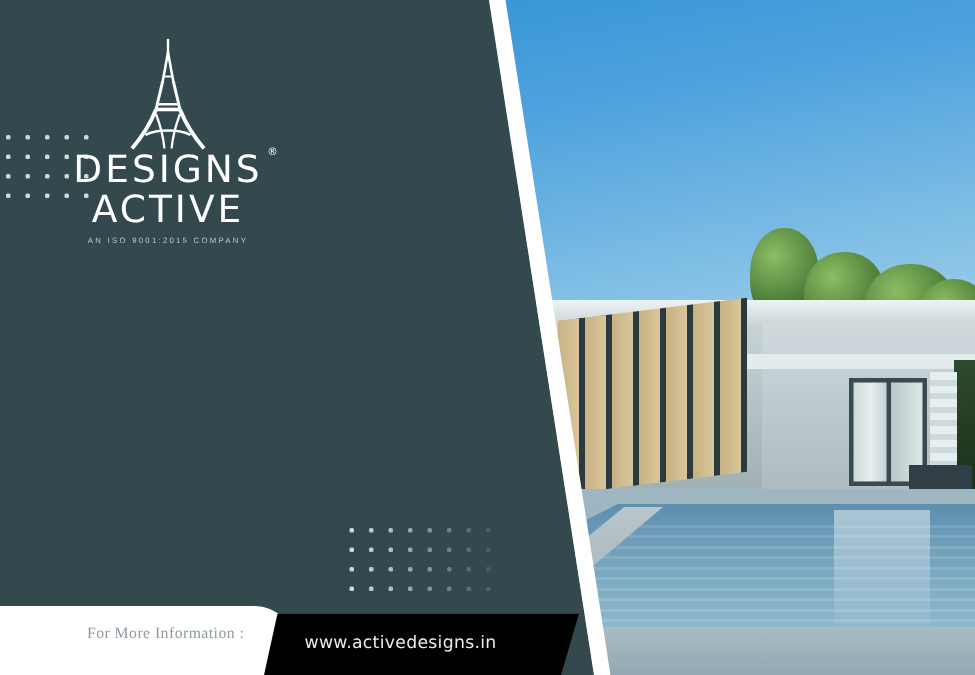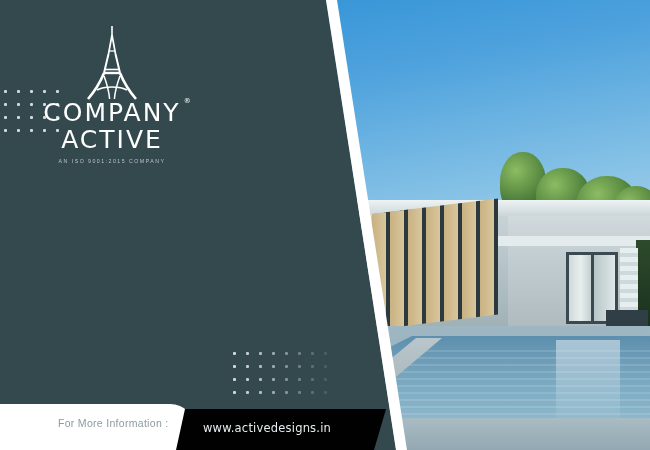--- a/index.html
+++ b/index.html
@@ -298,21 +298,21 @@
     width: 196px; height: 46px;
     background: #ffffff;
     border-top-right-radius: 26px;
   }
   .footer-label {
     position: absolute;
     left: 58px; top: 417px;
     color: #8c9ba1;
     font-size: 10.5px;
     letter-spacing: 0.3px;
-    font-family: Liberation Sans, sans-serif;
+    font-family: Liberation Serif, serif;
   }
   .footer-black {
     position: absolute;
     left: 176px; top: 409px;
     width: 210px; height: 41px;
     background: #010101;
     clip-path: polygon(9px 0, 210px 0, 198px 41px, 0 41px);
   }
   .footer-url {
     position: absolute;
@@ -429,21 +429,21 @@
         <line x1="24.6" y1="45.5" x2="39.4" y2="45.5" stroke-width="1.6"></line>
         <line x1="24.2" y1="49" x2="39.8" y2="49" stroke-width="2.4"></line>
         <path d="M24 49 C20 59, 14 68, 8 75" stroke-width="2.6"></path>
         <path d="M40 49 C44 59, 50 68, 56 75" stroke-width="2.6"></path>
         <path d="M24 52 C27 60, 29 68, 29.6 75" stroke-width="1.5"></path>
         <path d="M40 52 C37 60, 35 68, 34.4 75" stroke-width="1.5"></path>
         <path d="M17 66 C24 62, 40 62, 47 66" stroke-width="1.6"></path>
       </svg>
     </div>
     <div class="logo-word">
-      <span>COMPANY</span>
+      <span>DESIGNS</span>
       <span class="reg">®</span>
     </div>
     <div class="logo-word2">ACTIVE</div>
     <div class="logo-tag">AN ISO 9001:2015 COMPANY</div>
   </div>
 
 
   <div class="footer-white"></div>
   <div class="footer-label">For More Information :</div>
   <div class="footer-black"></div>

